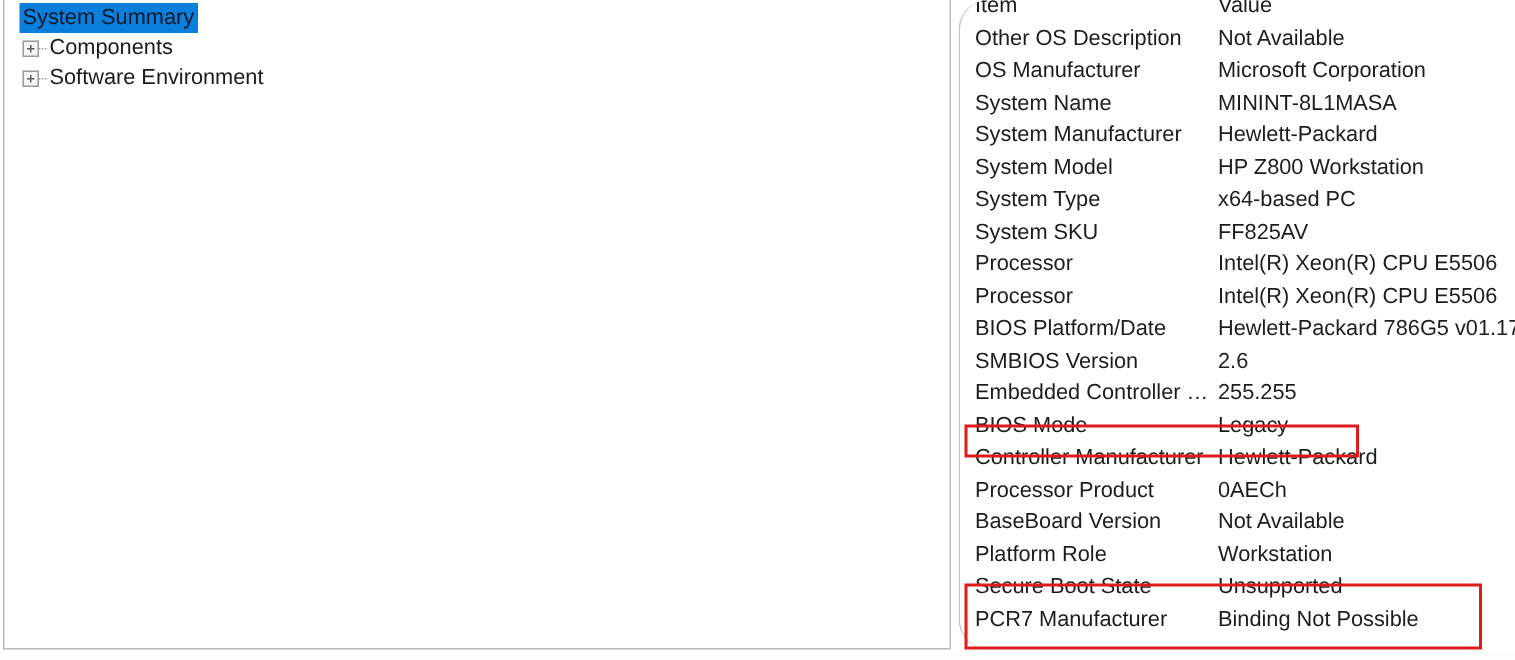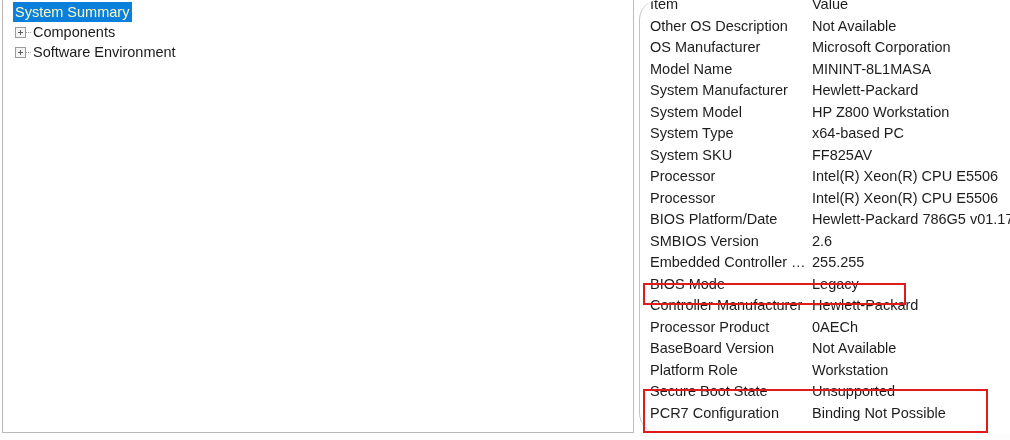--- a/index.html
+++ b/index.html
@@ -47,21 +47,21 @@
   }
   .tree-row.child{
     padding-left:22px;
   }
   .tree-label{
     display:inline-block;
     padding:0 3px 0 2px;
   }
   .tree-row.selected .tree-label{
     background:#0a7fdb;
-    color:#fef9c3;
+    color:#0f172a;
   }
   
   .expander{
     position:absolute;
     left:6px;top:5px;
     width:11px;height:11px;
     box-sizing:border-box;
     border:1px solid #9a9a9a;
     background:#f4f4f4;
   }
@@ -185,21 +185,21 @@
 
         <div class="row">
           <span class="cell-item">Other OS Description</span>
           <span class="cell-value">Not Available</span>
         </div>
         <div class="row">
           <span class="cell-item">OS Manufacturer</span>
           <span class="cell-value">Microsoft Corporation</span>
         </div>
         <div class="row">
-          <span class="cell-item">Model Name</span>
+          <span class="cell-item">System Name</span>
           <span class="cell-value">MININT-8L1MASA</span>
         </div>
         <div class="row">
           <span class="cell-item">System Manufacturer</span>
           <span class="cell-value">Hewlett-Packard</span>
         </div>
         <div class="row">
           <span class="cell-item">System Model</span>
           <span class="cell-value">HP Z800 Workstation</span>
         </div>
@@ -249,21 +249,21 @@
         </div>
         <div class="row">
           <span class="cell-item">Platform Role</span>
           <span class="cell-value">Workstation</span>
         </div>
         <div class="row">
           <span class="cell-item">Secure Boot State</span>
           <span class="cell-value">Unsupported</span>
         </div>
         <div class="row">
-          <span class="cell-item">PCR7 Configuration</span>
+          <span class="cell-item">PCR7 Manufacturer</span>
           <span class="cell-value">Binding Not Possible</span>
         </div>
 
       </div>
     </div>
   </div>
 
   <div class="redbox" id="redbox-bios"></div>
   <div class="redbox" id="redbox-secureboot"></div>
 

